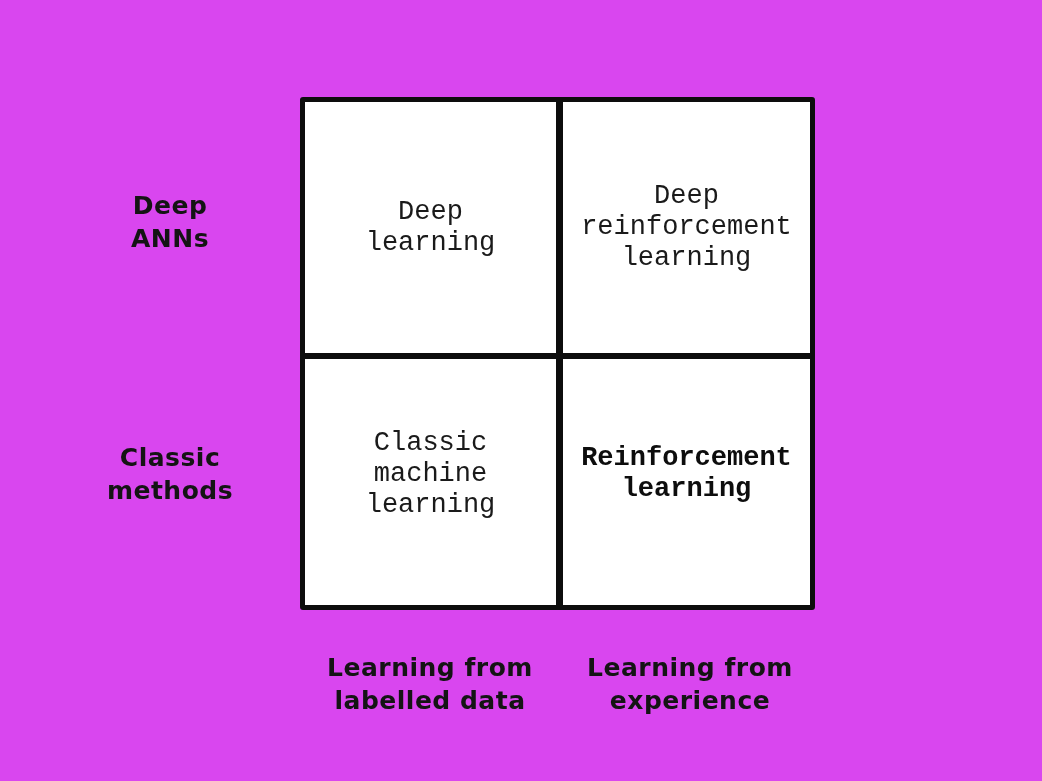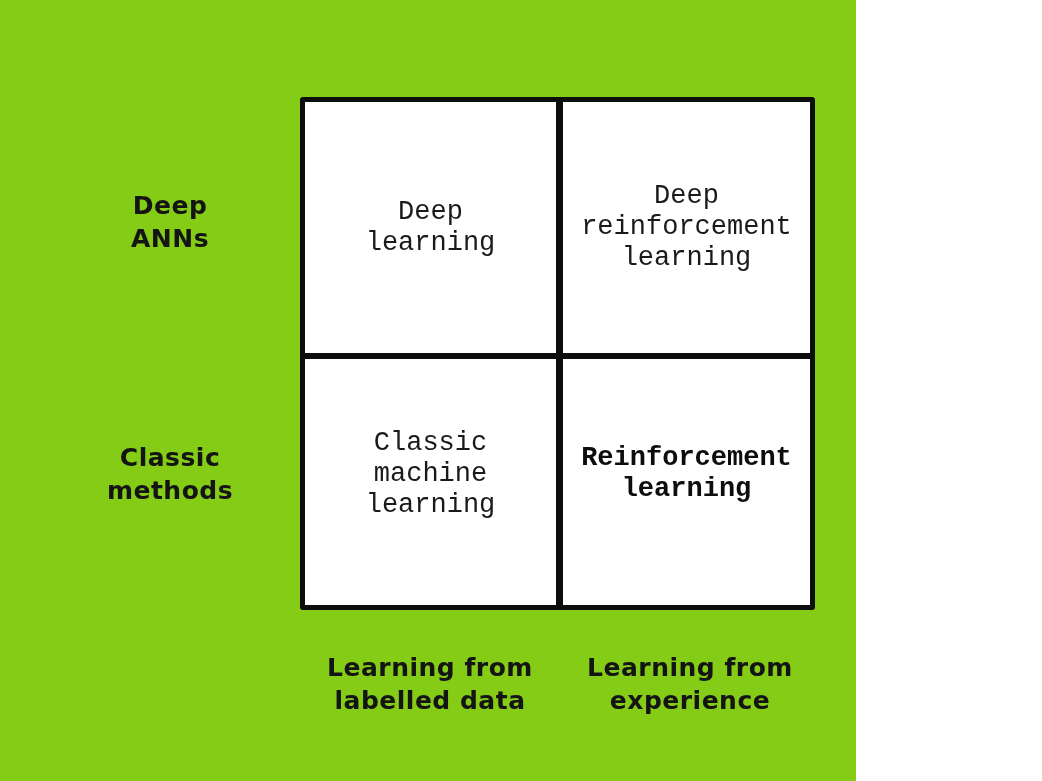--- a/index.html
+++ b/index.html
@@ -2,23 +2,23 @@
 <html><head>
 <meta charset="utf-8">
 <style>
   html, body {
     margin: 0;
     padding: 0;
     background: #ffffff;
   }
   #stage {
     position: relative;
-    width: 856px;
+    width: 1042px;
     height: 781px;
-    background: #84cc16;
+    background: #d946ef;
     overflow: hidden;
     font-family: "DejaVu Sans", sans-serif;
     color: #141414;
   }
 
   
   .hand {
     font-family: "DejaVu Sans", sans-serif;
     font-weight: bold;
     font-size: 25px;

